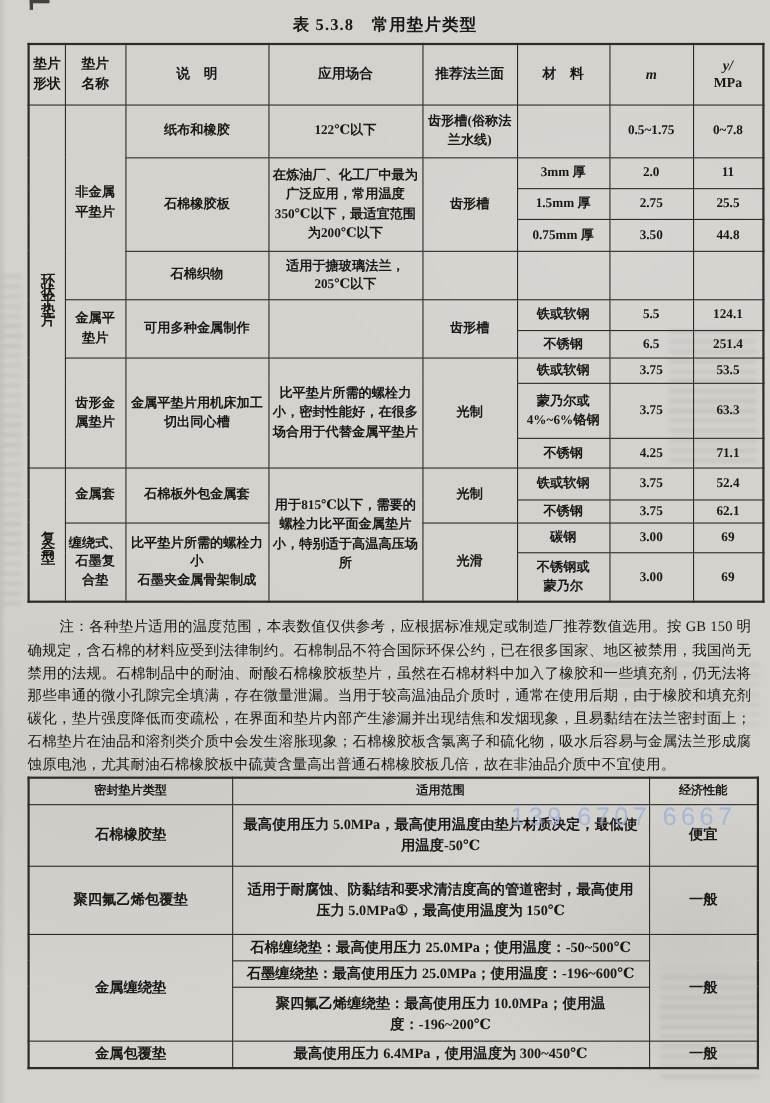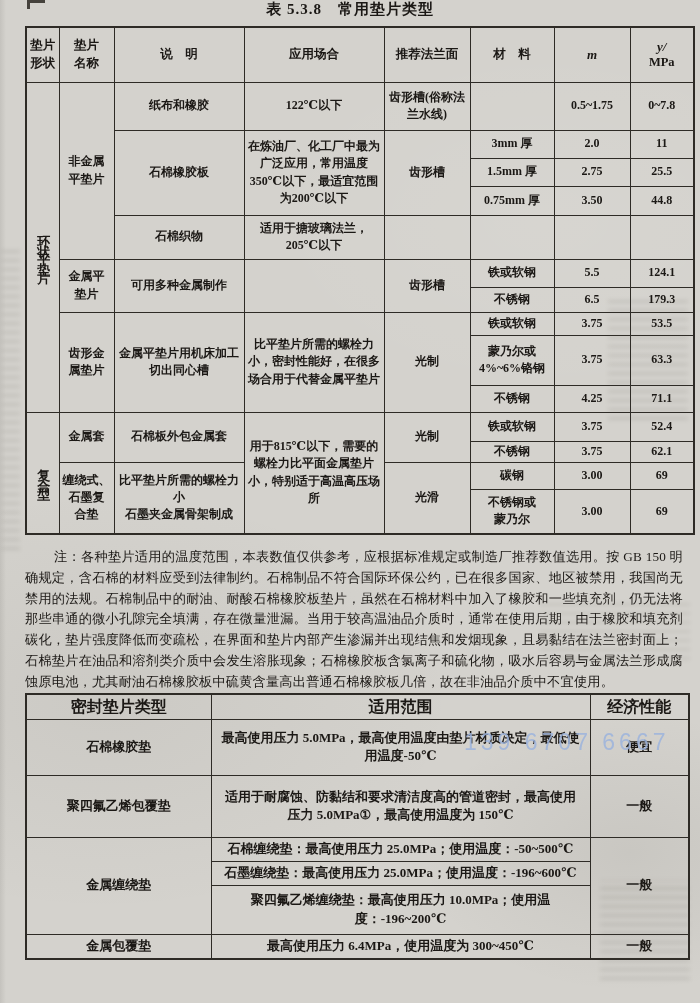--- a/index.html
+++ b/index.html
@@ -11,21 +11,21 @@
       radial-gradient(ellipse 300px 200px at 90% 85%, rgba(70,68,60,0.08), transparent 70%),
       linear-gradient(90deg, rgba(60,58,52,0.10) 0, transparent 6px),
       #d4d2cd;
     font-family:"Liberation Serif","DejaVu Serif",serif;
     color:#1b1815;
   }
   .corner-mark { position:absolute; left:27px; top:0; width:18px; height:3px; background:#45423c; }
   .corner-mark2 { position:absolute; left:27px; top:0; width:3px; height:9px; background:#45423c; }
 
   .tbl-title { text-align:center; font-weight:bold; font-size:15px; letter-spacing:1px; }
-  .t1-title { margin-bottom:7px; }
+  .t1-title { padding-top:13px; margin-bottom:7px; }
   .t2-title { margin-top:9px; margin-bottom:7px; }
 
   table.tbl {
     border-collapse:collapse; table-layout:fixed;
     margin-left:25px; font-weight:bold;
     border:2.2px solid #2e2b26;
   }
   .tbl td, .tbl th {
     border:1.6px solid #2e2b26;
     padding:1px 3px; text-align:center; vertical-align:middle;
@@ -36,21 +36,21 @@
   .lt { text-align:left; padding:2px 6px; }
   td.vert {
     writing-mode:vertical-rl; text-orientation:upright;
     letter-spacing:9px; font-size:13px; padding:4px 0;
   }
   .em { font-style:italic; font-family:"Liberation Serif",serif; font-size:13px; }
   .yhdr div { line-height:1.25; }
 
   
   table.tbl2 td { font-size:13px; }
-  table.tbl2 th { font-size:16px;margin-top:28px; }
+  table.tbl2 th { font-size:11px;margin-top:28px; }
   table.tbl2 td.range { text-align:center; padding:2px 9px; }
 
   .note {
     width:658px; margin:12px 0 0 25px;
     font-size:13.2px; line-height:20.8px; letter-spacing:0.2px;
     text-align:justify; text-indent:2.2em; font-weight:normal;
   }
 
   .wm { position:absolute; color:#9db4dd; font-family:"Liberation Sans","DejaVu Sans",sans-serif; opacity:0.85; white-space:nowrap; }
   .wm1 { left:497px; top:679px; font-size:17px; font-weight:bold; letter-spacing:25px; }
@@ -148,21 +148,21 @@
       <td class="lt" rowspan="2">可用多种金属制作</td>
       <td rowspan="2"></td>
       <td rowspan="2">齿形槽</td>
       <td>铁或软钢</td>
       <td>5.5</td>
       <td>124.1</td>
     </tr>
     <tr style="height:25px">
       <td>不锈钢</td>
       <td>6.5</td>
-      <td>179.3</td>
+      <td>251.4</td>
     </tr>
 
     <tr style="height:23px">
       <td class="pre" rowspan="3">齿形金
 属垫片</td>
       <td class="lt" rowspan="3">金属平垫片用机床加工切出同心槽</td>
       <td class="lt" rowspan="3">比平垫片所需的螺栓力小，密封性能好，在很多场合用于代替金属平垫片</td>
       <td rowspan="3">光制</td>
       <td>铁或软钢</td>
       <td>3.75</td>

